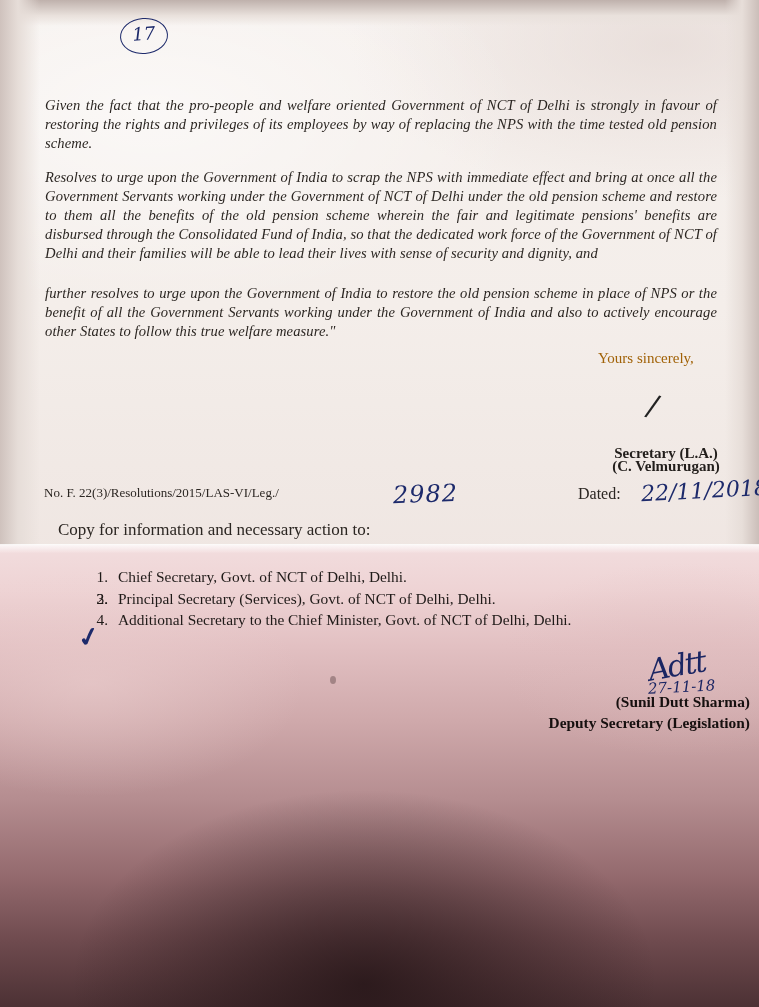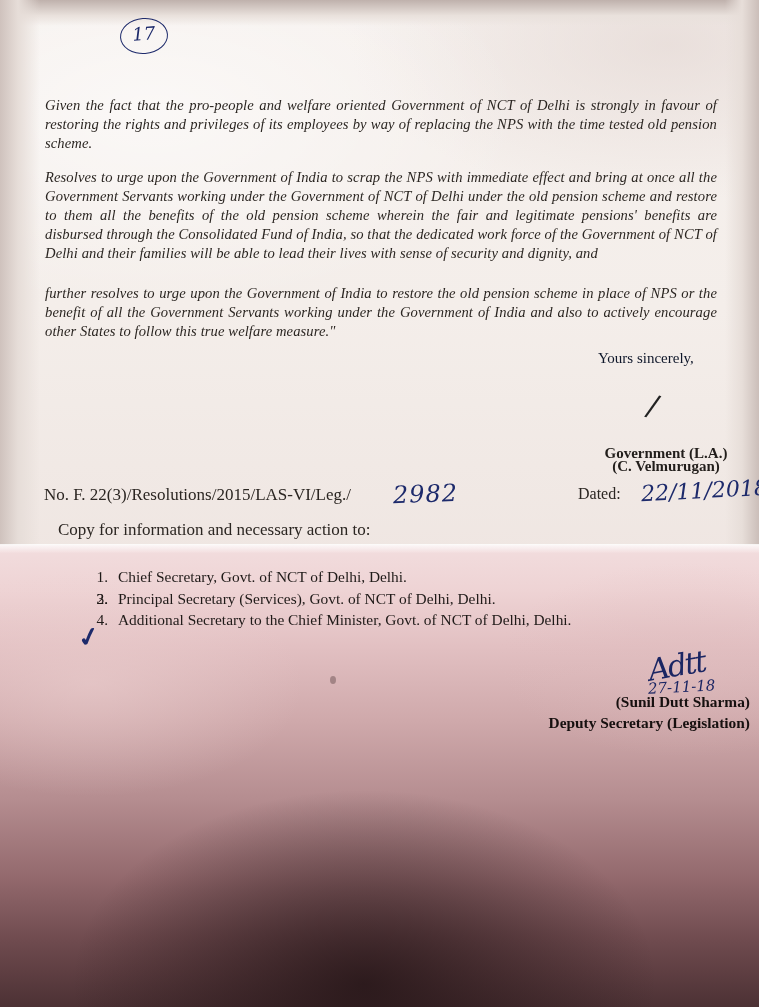--- a/index.html
+++ b/index.html
@@ -98,21 +98,21 @@
     letter-spacing: 0.1px;
   }
   .p1 { left: 45px; top: 96px; width: 672px; }
   .p2 { left: 45px; top: 168px; width: 672px; }
   .p3 { left: 45px; top: 284px; width: 672px; }
 
   .yours {
     position: absolute;
     left: 598px; top: 350px;
     font-size: 15px;
-    color: #0f172a;
+    color: #a16207;
     font-family: "Liberation Serif", serif;
   }
   .sig-name {
     position: absolute;
     left: 586px; top: 425px;
     width: 160px;
     text-align: center;
     font-weight: bold;
     font-size: 15px;
     color: #221e1b;
@@ -124,21 +124,21 @@
     left: 586px; top: 445px;
     width: 160px;
     text-align: center;
     font-weight: bold;
     font-size: 15px;
     color: #221e1b;
   }
   .fileno {
     position: absolute;
     left: 44px; top: 485px;
-    font-size: 17px;
+    font-size: 13px;
     color: #2b2622;
     font-family: "Liberation Serif", serif;
   }
   .dated {
     position: absolute;
     left: 578px; top: 485px;
     font-size: 16px;
     color: #2b2622;
   }
   .copyline {
@@ -283,21 +283,21 @@
     </div>
 
     <div class="para p1">Given the fact that the pro-people and welfare oriented Government of NCT of Delhi is strongly in favour of restoring the rights and privileges of its employees by way of replacing the NPS with the time tested old pension scheme.</div>
     <div class="para p2">Resolves to urge upon the Government of India to scrap the NPS with immediate effect and bring at once all the Government Servants working under the Government of NCT of Delhi under the old pension scheme and restore to them all the benefits of the old pension scheme wherein the fair and legitimate pensions' benefits are disbursed through the Consolidated Fund of India, so that the dedicated work force of the Government of NCT of Delhi and their families will be able to lead their lives with sense of security and dignity, and</div>
     <div class="para p3">further resolves to urge upon the Government of India to restore the old pension scheme in place of NPS or the benefit of all the Government Servants working under the Government of India and also to actively encourage other States to follow this true welfare measure."</div>
 
     <div class="yours">Yours sincerely,</div>
     <div class="ink ink-sig-slash">/</div>
 
     <div class="sig-name">(C. Velmurugan)</div>
-    <div class="sig-title">Government (L.A.)</div>
+    <div class="sig-title">Secretary (L.A.)</div>
 
     <div class="fileno">No. F. 22(3)/Resolutions/2015/LAS-VI/Leg./</div>
     <div class="ink ink-fileno">2982</div>
 
     <div class="dated">Dated:</div>
     <div class="ink ink-date">22/11/2018</div>
 
     <div class="copyline">Copy for information and necessary action to:</div>
 
     <ul class="list">

